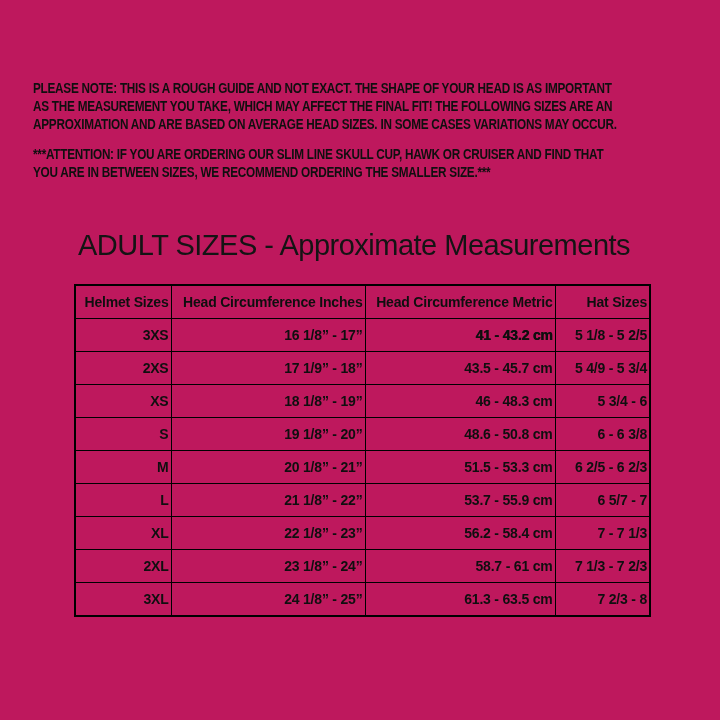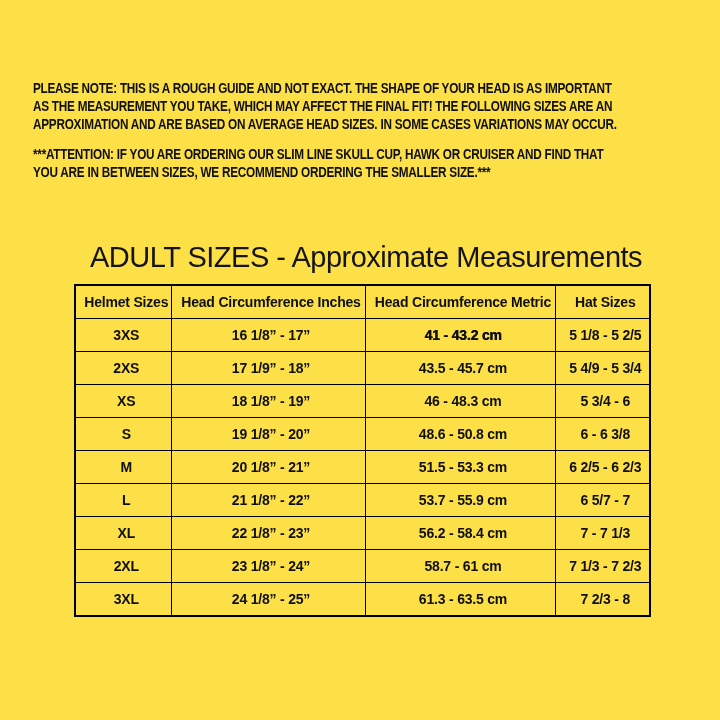--- a/index.html
+++ b/index.html
@@ -4,21 +4,21 @@
 <style>
   html, body {
     margin: 0;
     padding: 0;
     background: #ffffff;
   }
   .page {
     position: relative;
     width: 720px;
     height: 720px;
-    background: #fde047;
+    background: #be185d;
     overflow: hidden;
     font-family: "Liberation Sans", sans-serif;
     color: #0f0f0f;
   }
   .notice {
     position: absolute;
     left: 33px;
     font-size: 14px;
     line-height: 18px;
     font-weight: 700;
@@ -27,21 +27,21 @@
     transform-origin: 0 0;
     white-space: nowrap;
     color: #0f0f0f;
   }
   .notice-1 { top: 79px; }
   .notice-2 { top: 145px; }
   .title {
     position: absolute;
     left: 78px;
     top: 227px;
-    margin: 12px;
+    margin: 0;
     font-size: 29px;
     line-height: 36px;
     font-weight: 400;
     letter-spacing: -0.5px;
     white-space: nowrap;
     color: #141414;
   }
   .size-table {
     position: absolute;
     left: 74px;
@@ -51,21 +51,21 @@
     table-layout: fixed;
     border: 2.5px solid #000000;
   }
   .size-table th, .size-table td {
     border: 1.5px solid #000000;
     height: 32px;
     padding: 0 2px 0 8px;
     font-size: 14px;
     font-weight: 700;
     letter-spacing: -0.2px;
-    text-align: center;
+    text-align: right;
     vertical-align: middle;
     white-space: nowrap;
     overflow: hidden;
     color: #0f0f0f;
   }
   .col-helmet { width: 96px; }
   .col-inches { width: 194px; }
   .col-metric { width: 190px; }
   .col-hat    { width: 95px; }
   .metric-strong {

